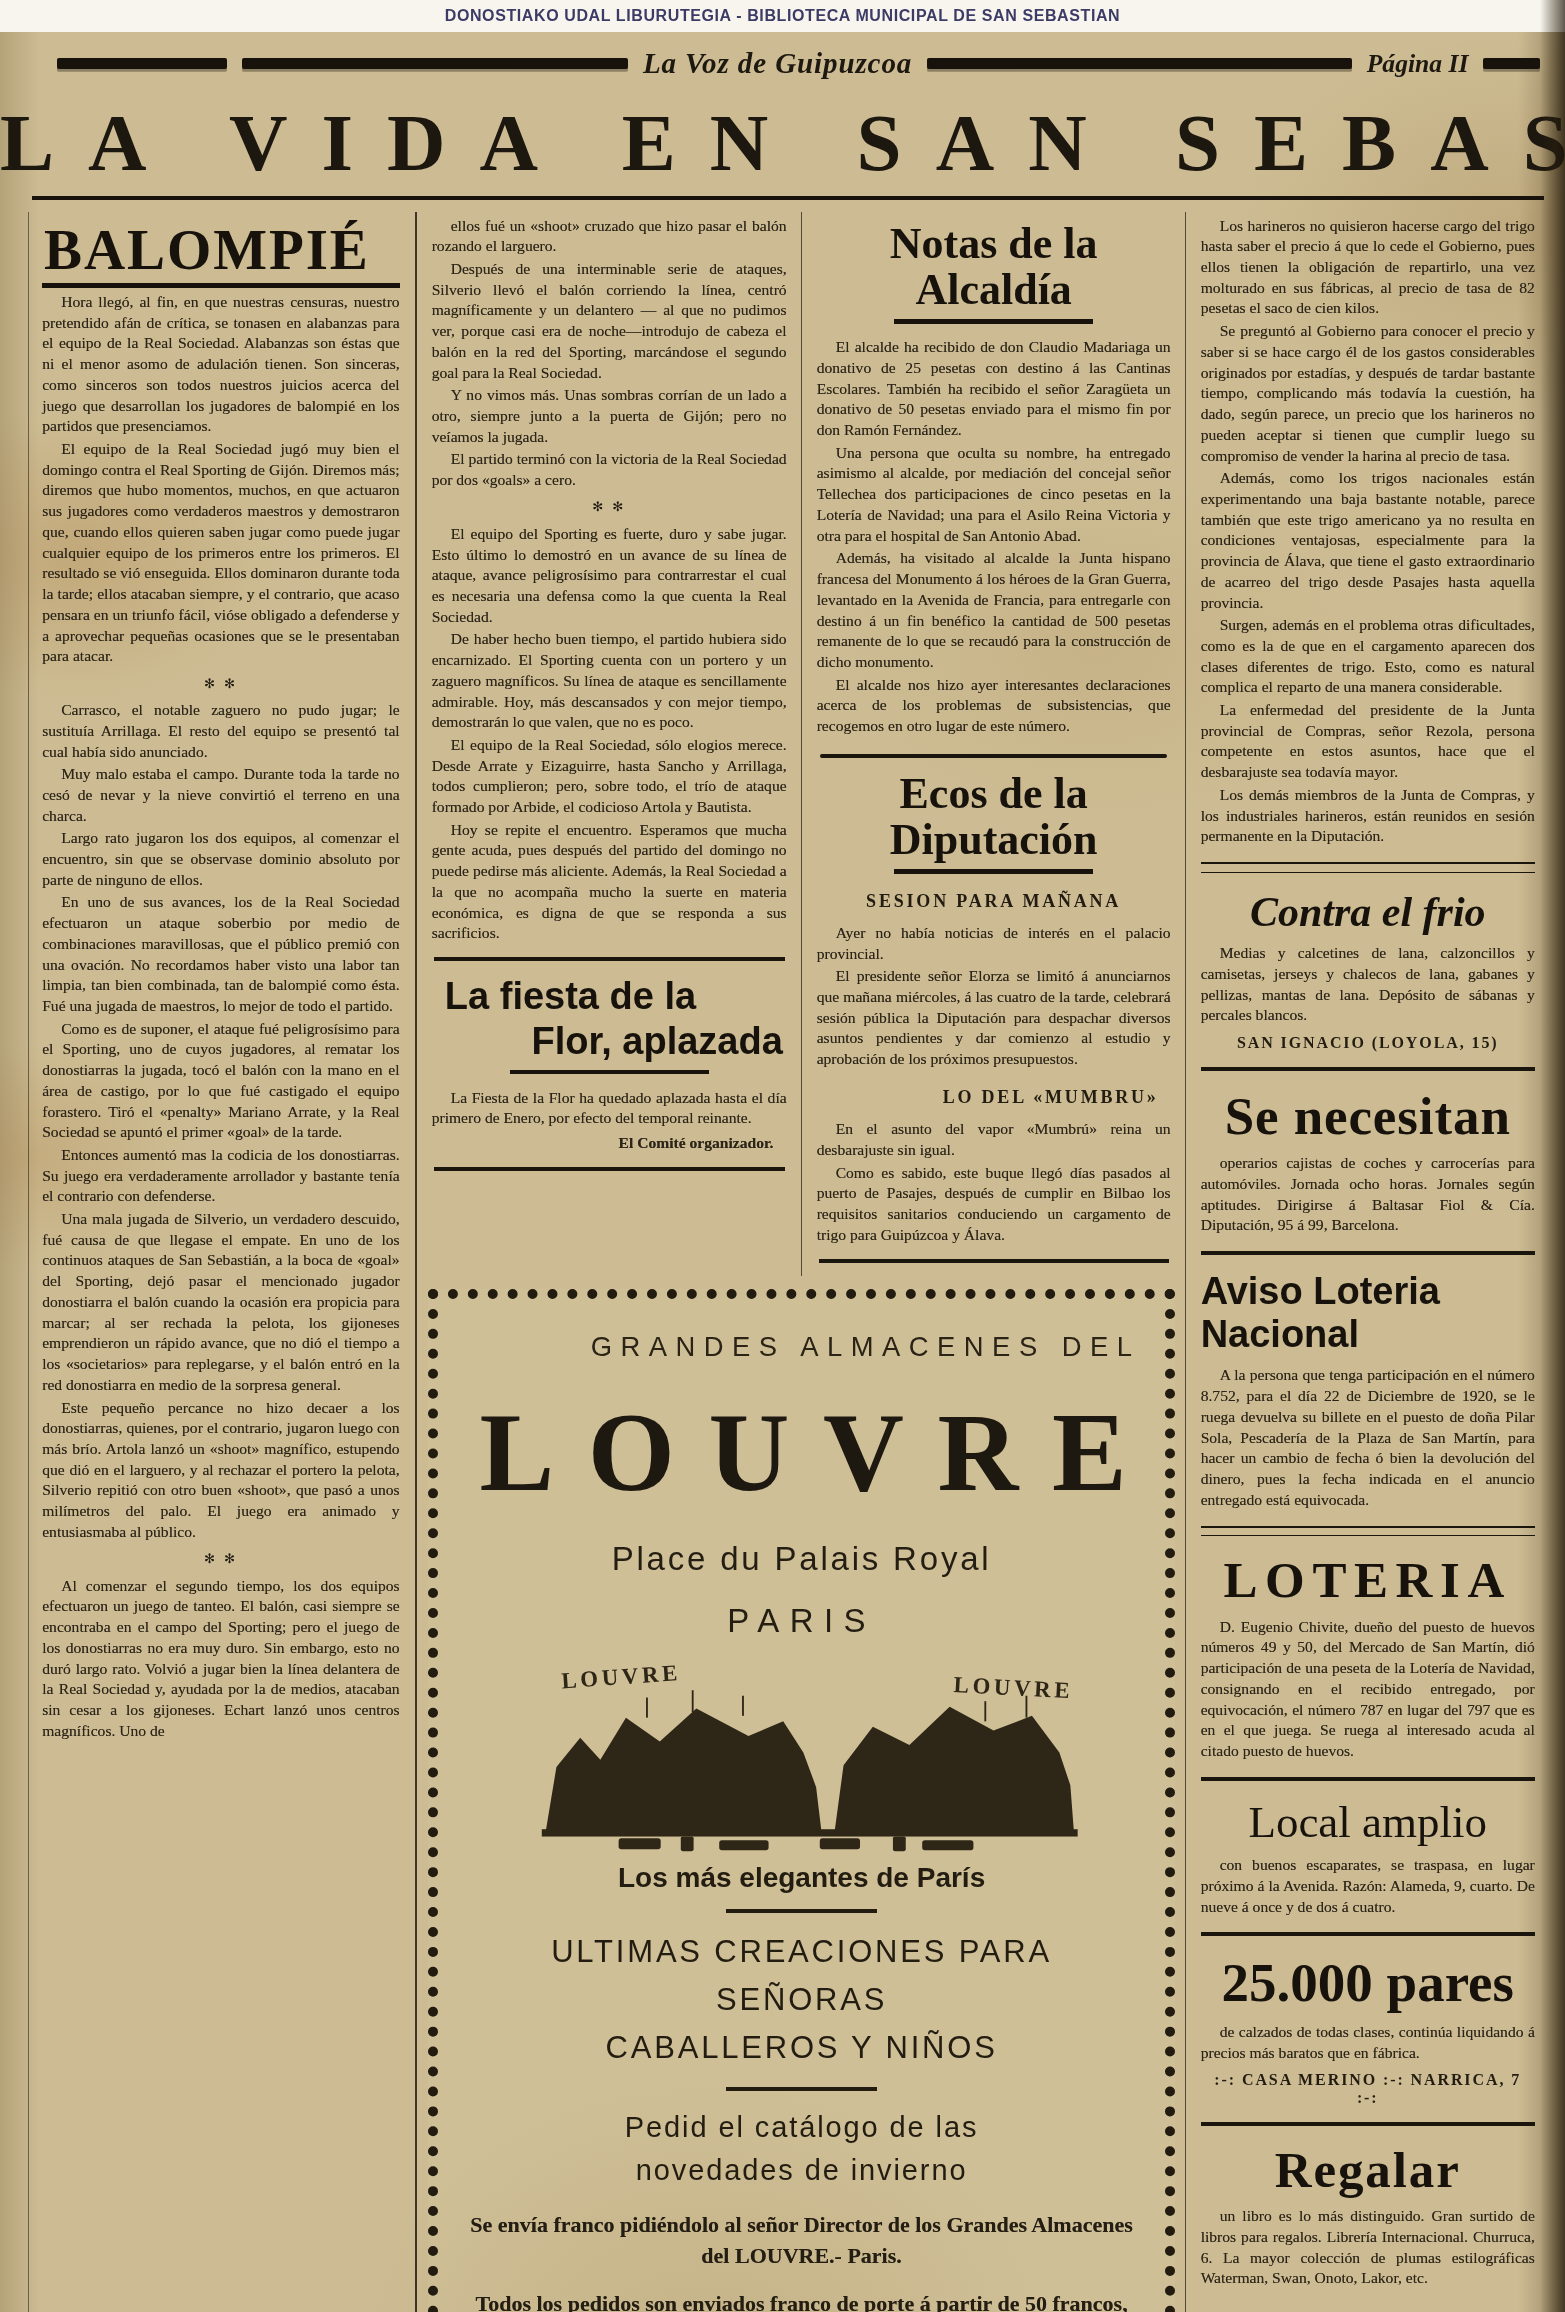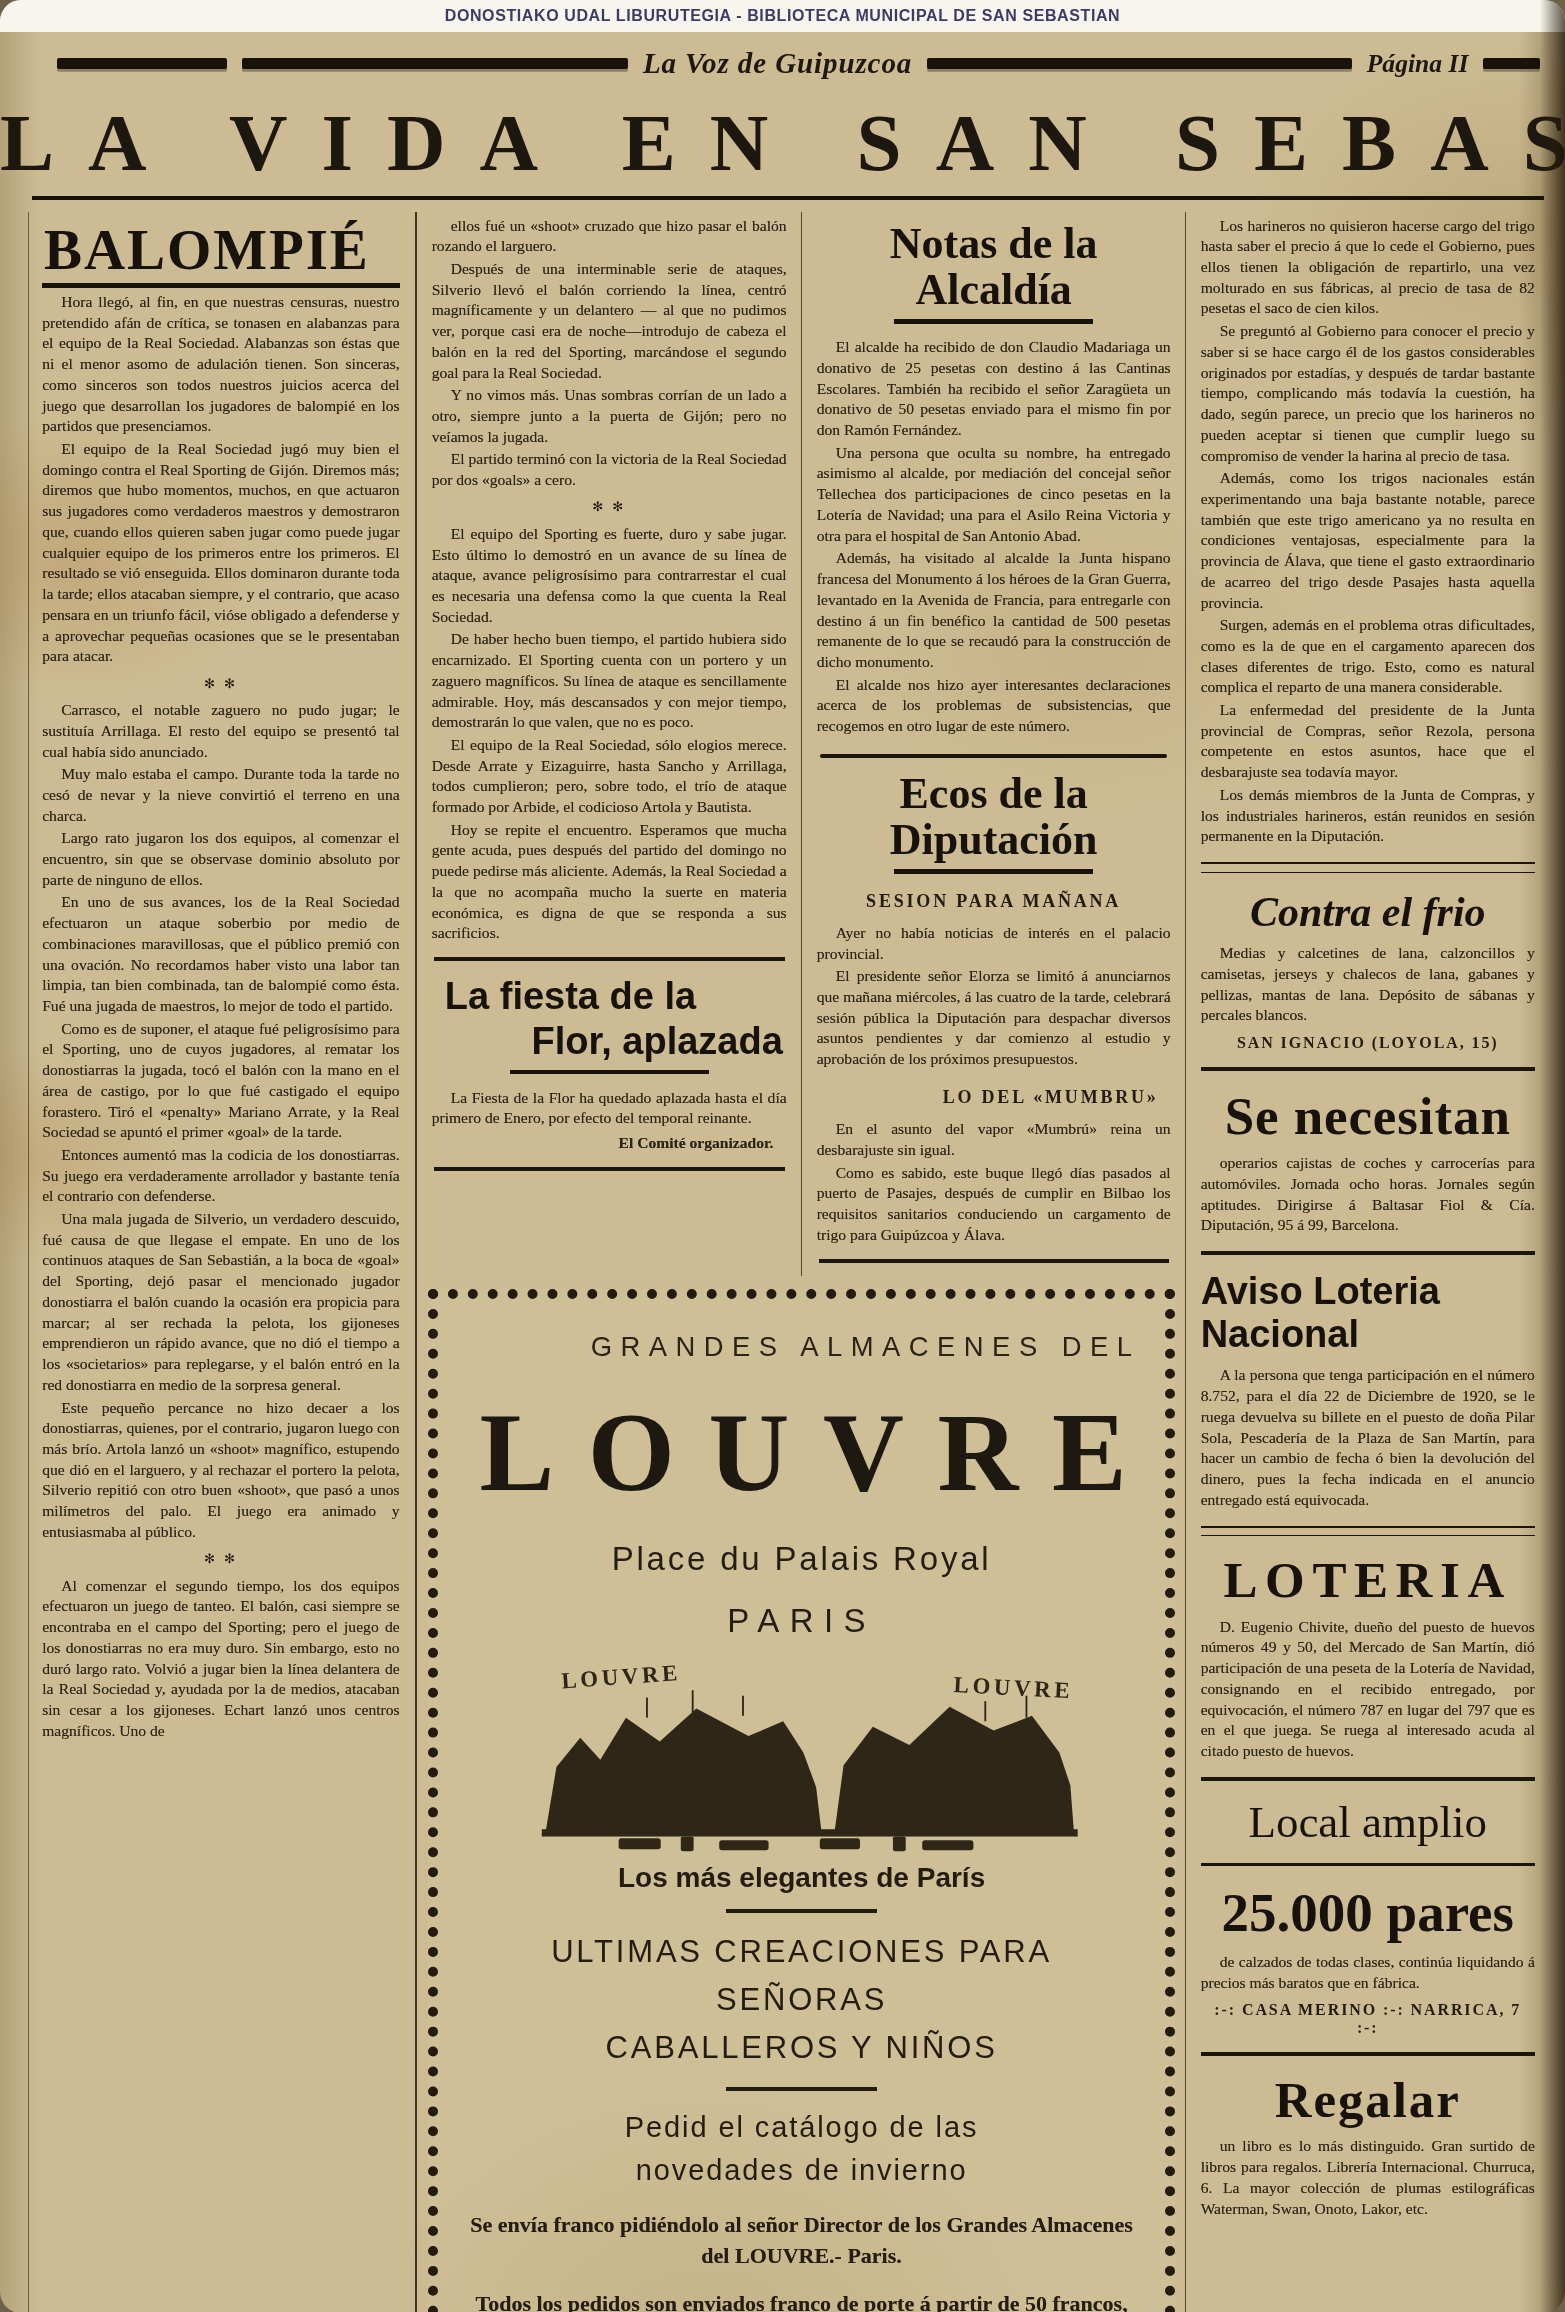--- a/index.html
+++ b/index.html
@@ -8,21 +8,20 @@
     background-color:#cdbc93;
     background-image:
       radial-gradient(ellipse 284px 208px at 5% 24%, rgba(154,98,32,.22), transparent 70%),
       radial-gradient(ellipse 227px 161px at 2% 50%, rgba(154,98,32,.18), transparent 70%),
       radial-gradient(ellipse 397px 284px at 97% 10%, rgba(125,82,26,.16), transparent 70%),
       radial-gradient(ellipse 360px 246px at 70% 28%, rgba(140,92,30,.10), transparent 70%),
       radial-gradient(ellipse 492px 397px at 45% 102%, rgba(120,80,25,.12), transparent 70%),
       linear-gradient(90deg, rgba(90,68,28,.22) 0, rgba(90,68,28,0) 2.5%, rgba(90,68,28,0) 97%, rgba(60,45,20,.38) 100%);
     font-family:"Liberation Serif","DejaVu Serif",serif;
     color:#2b2418;
-    border-radius:21px;
   }
   .page::after{content:"";position:absolute;right:0;top:0;width:24.6px;height:100%;
     background:linear-gradient(90deg, rgba(45,33,14,0), rgba(45,33,14,.45) 60%, rgba(28,20,9,.7));pointer-events:none;}
   .scan-strip{height:32px;background:#f7f5ee;display:flex;align-items:center;justify-content:center;
     font-family:"Liberation Sans","DejaVu Sans",sans-serif;font-size:16px;letter-spacing:0.6px;color:#3c3b66;font-weight:bold;}
   .masthead{display:flex;align-items:center;gap:15px;padding:15px 24.6px 3.8px 57px;}
   .bar{height:10.4px;background:#17130c;border-radius:1.9px;box-shadow:0 2.8px 0 rgba(23,19,12,.35);}
   .bar.b1{width:170px;}.bar.b2{flex:1;}.bar.b3{flex:1.1;}.bar.b4{width:57px;}
   .mast-title{font-size:29px;font-weight:bold;font-style:italic;letter-spacing:0.9px;white-space:nowrap;color:#1d1810;}
   .mast-page{font-size:25.6px;font-weight:bold;font-style:italic;white-space:nowrap;color:#1d1810;}
@@ -232,20 +231,21 @@
 
       <div class="ad-sep double"></div>
       <div>
         <h2 class="loteria-title">LOTERIA</h2>
         <p>D. Eugenio Chivite, dueño del puesto de huevos números 49 y 50, del Mercado de San Martín, dió participación de una peseta de la Lotería de Navidad, consignando en el recibido entregado, por equivocación, el número 787 en lugar del 797 que es en el que juega. Se ruega al interesado acuda al citado puesto de huevos.</p>
       </div>
 
       <div class="ad-sep"></div>
       <div>
         <h2 class="local-title">Local amplio</h2>
+        <p>con buenos escaparates, se traspasa, en lugar próximo á la Avenida. Razón: Alameda, 9, cuarto. De nueve á once y de dos á cuatro.</p>
       </div>
 
       <div class="ad-sep"></div>
       <div>
         <h2 class="pares-title">25.000 pares</h2>
         <p>de calzados de todas clases, continúa liquidando á precios más baratos que en fábrica.</p>
         <div class="pares-footer">:-: CASA MERINO :-: NARRICA, 7 :-:</div>
       </div>
 
       <div class="ad-sep"></div>

